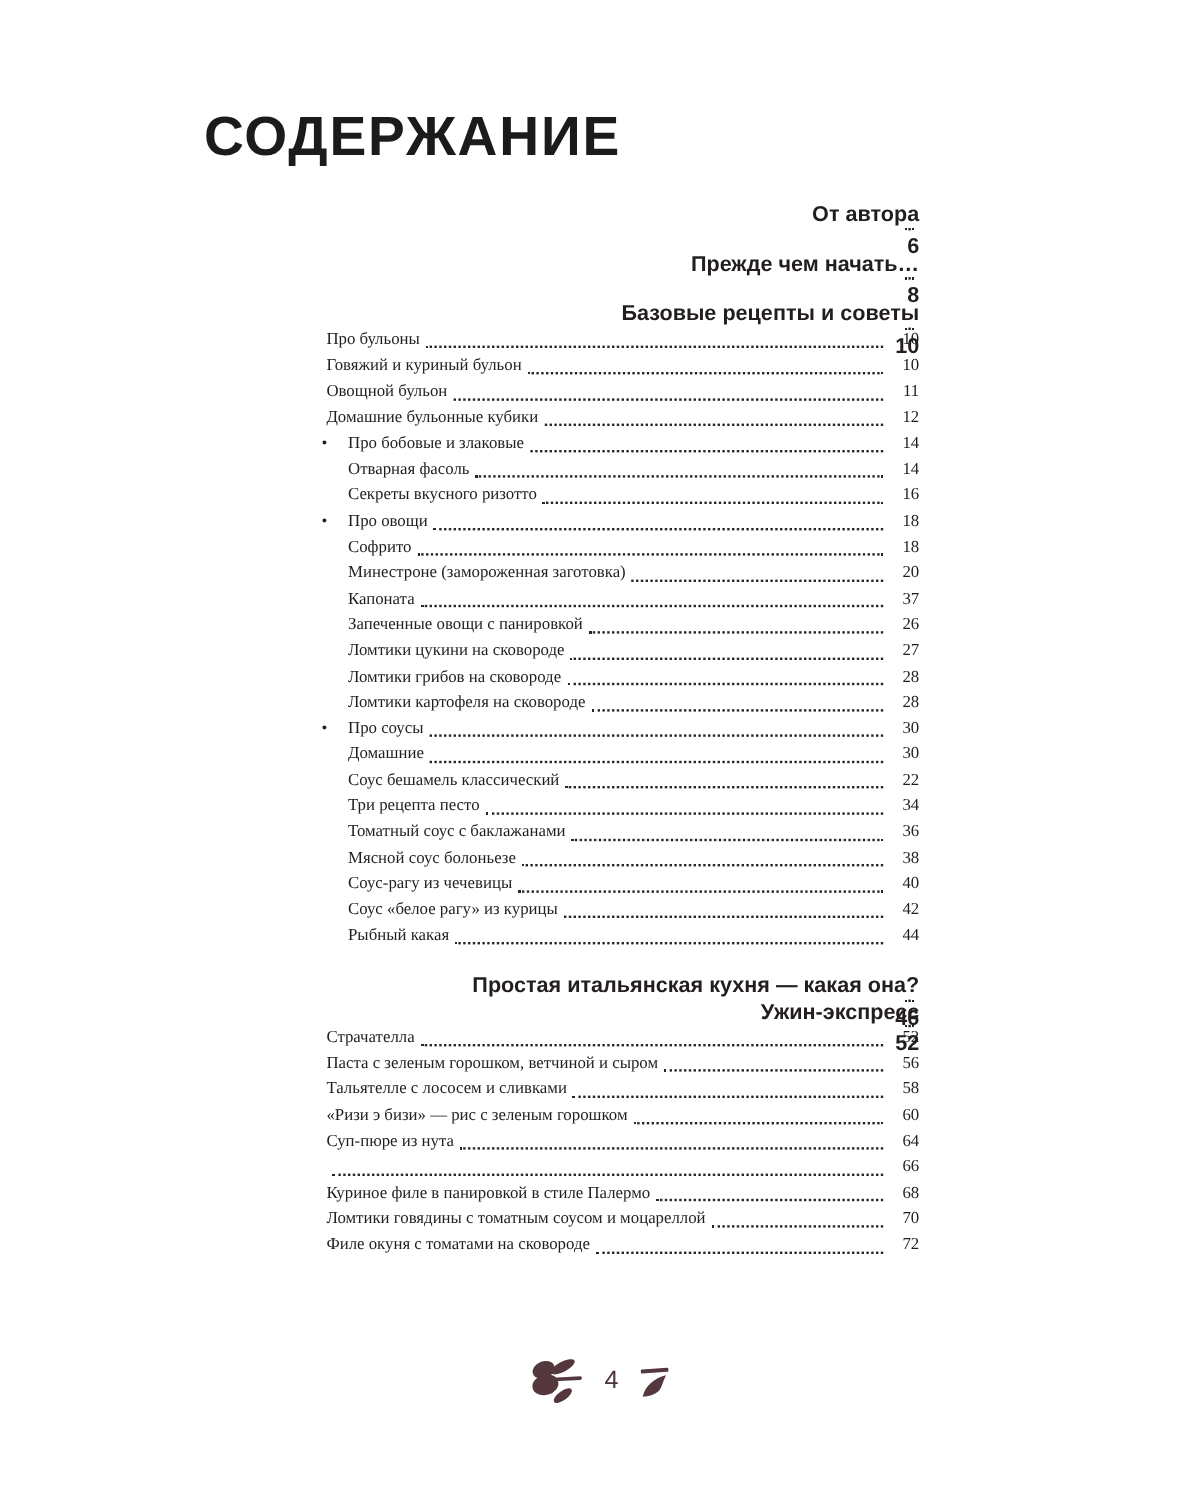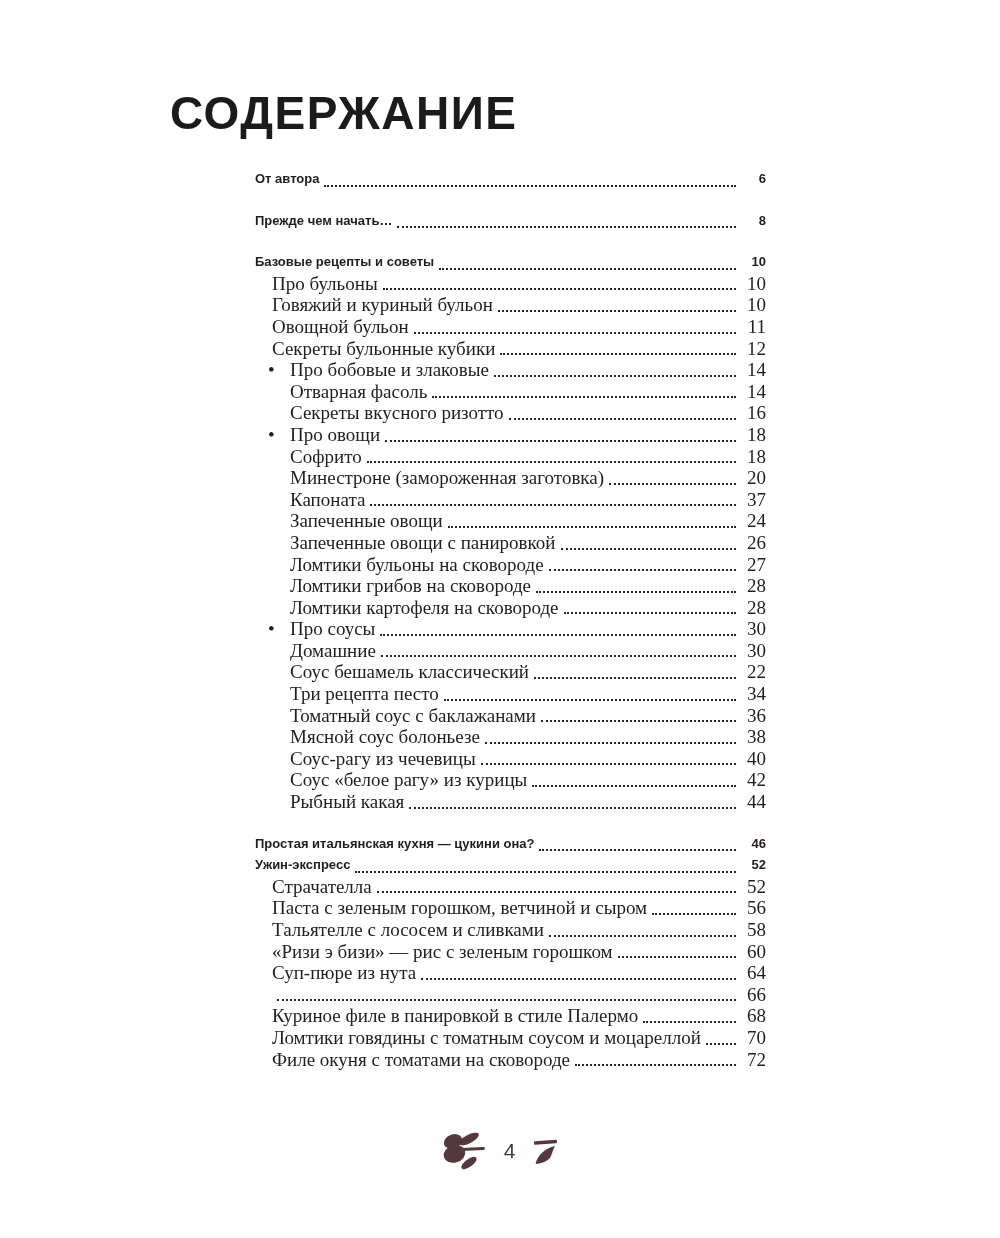--- a/index.html
+++ b/index.html
@@ -28,29 +28,30 @@
   .toc {
     position: absolute;
     left: 255px; top: 168px;
     width: 511px;
   }
   .entry {
     display: flex;
     align-items: flex-end;
     height: 21.6px;
     font-family: "Liberation Serif", serif;
-    font-size: 19px;
+    font-size: 14px;
     line-height: 21.6px;
     color: #221d1e;
   }
   .entry.gap { margin-top: 20px; }
   .entry.l0 {
     font-family: "Liberation Sans", sans-serif;
     font-weight: bold;
-    font-size: 13px;
+    font-size: 18px;
+    flex-direction: column;
   }
   .entry.l1 { padding-left: 17px; }
   .entry.l2 { padding-left: 13px; }
   .entry.l3 { padding-left: 35px; }
   .bullet { display: none; }
   .entry.l2 .bullet {
     display: inline-block;
     width: 22px;
     flex: 0 0 22px;
   }
@@ -127,21 +128,21 @@
     <span class="pg">10</span>
   </div>
       <div class="entry l1">
 
     <span class="label">Овощной бульон</span>
     <span class="dots"></span>
     <span class="pg">11</span>
   </div>
       <div class="entry l1">
 
-    <span class="label">Секреты бульонные кубики</span>
+    <span class="label">Домашние бульонные кубики</span>
     <span class="dots"></span>
     <span class="pg">12</span>
   </div>
       <div class="entry l2">
     <span class="bullet">•</span>
     <span class="label">Про бобовые и злаковые</span>
     <span class="dots"></span>
     <span class="pg">14</span>
   </div>
       <div class="entry l3">
@@ -175,33 +176,27 @@
     <span class="pg">20</span>
   </div>
       <div class="entry l3">
 
     <span class="label">Капоната</span>
     <span class="dots"></span>
     <span class="pg">37</span>
   </div>
       <div class="entry l3">
 
-    <span class="label">Запеченные овощи</span>
-    <span class="dots"></span>
-    <span class="pg">24</span>
-  </div>
-      <div class="entry l3">
-
     <span class="label">Запеченные овощи с панировкой</span>
     <span class="dots"></span>
     <span class="pg">26</span>
   </div>
       <div class="entry l3">
 
-    <span class="label">Ломтики бульоны на сковороде</span>
+    <span class="label">Ломтики цукини на сковороде</span>
     <span class="dots"></span>
     <span class="pg">27</span>
   </div>
       <div class="entry l3">
 
     <span class="label">Ломтики грибов на сковороде</span>
     <span class="dots"></span>
     <span class="pg">28</span>
   </div>
       <div class="entry l3">
@@ -259,21 +254,21 @@
     <span class="pg">42</span>
   </div>
       <div class="entry l3">
 
     <span class="label">Рыбный какая</span>
     <span class="dots"></span>
     <span class="pg">44</span>
   </div>
       <div class="entry l0 gap">
 
-    <span class="label">Простая итальянская кухня — цукини она?</span>
+    <span class="label">Простая итальянская кухня — какая она?</span>
     <span class="dots"></span>
     <span class="pg">46</span>
   </div>
       <div class="entry l0">
 
     <span class="label">Ужин-экспресс</span>
     <span class="dots"></span>
     <span class="pg">52</span>
   </div>
       <div class="entry l1">

